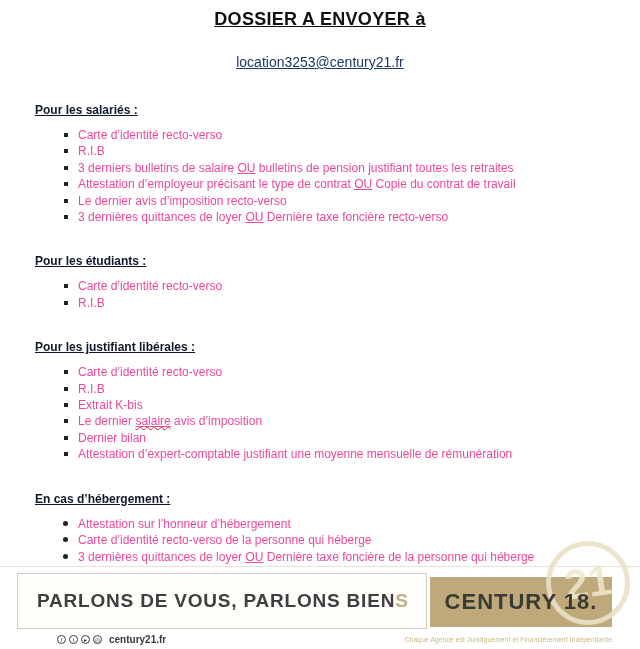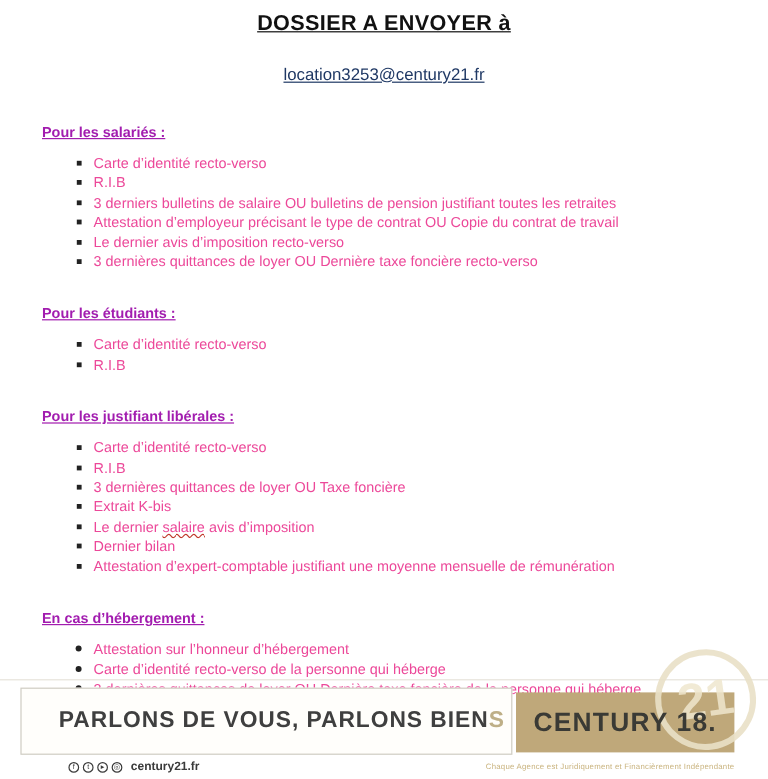--- a/index.html
+++ b/index.html
@@ -21,46 +21,46 @@
     display:inline-block;margin-top:6px;
     font-size:14px;font-weight:normal;color:#1f3864;
     text-decoration:underline;cursor:pointer;
   }
   
   .sections{margin-left:35px;margin-right:30px;}
   .section{margin-top:26px;}
   .section.first{margin-top:29px;}
   .sec-heading{
     display:inline-block;
-    font-size:12px;font-weight:bold;color:#a21caf;
+    font-size:12px;font-weight:bold;color:#0f172a;
     text-decoration:underline;
   }
   .sec-list{list-style:none;margin:9px 0 0 0;padding:0;}
   .sec-list li{
     position:relative;padding-left:43px;
     font-size:12px;line-height:16.4px;color:#ec4899;
     white-space:nowrap;
   }
   .sec-list.square li::before{
     content:'';position:absolute;left:29px;top:6px;
     width:4px;height:4px;background:#222;
   }
   .sec-list.round li::before{
     content:'';position:absolute;left:28px;top:5px;
     width:5px;height:5px;background:#222;border-radius:50%;
   }
-  .u{}
+  .u{text-decoration:underline;}
   .wavy{text-decoration:underline wavy #c0392b;text-decoration-thickness:1px;}
   
   .footer-line{position:absolute;left:0;top:566px;width:640px;height:1px;background:#e7e3da;}
   .slogan-box{
     position:absolute;left:17px;top:573px;width:410px;height:56px;
     border:1px solid #cfccc4;background:#fffefb;
     display:flex;align-items:center;box-sizing:border-box;
-    padding-left:31px;white-space:nowrap;
+    padding-left:19px;white-space:nowrap;
   }
   .slogan{
     font-size:19px;font-weight:bold;color:#3f3f3f;letter-spacing:.8px;
   }
   .slogan .accent{color:#beaf87;}
   .gold-block{
     position:absolute;left:430px;top:577px;width:182px;height:50px;
     background:#bfa87a;z-index:1;
   }
   .brand{
@@ -113,21 +113,20 @@
           <li><span>Le dernier avis d’imposition recto-verso</span></li>
           <li><span>3 dernières quittances de loyer </span><span class="u">OU</span><span> Dernière taxe foncière recto-verso</span></li>
         </ul></div>
       <div class="section"><div class="sec-heading">Pour les étudiants :</div><ul class="sec-list square">
           <li><span>Carte d’identité recto-verso</span></li>
           <li><span>R.I.B</span></li>
         </ul></div>
       <div class="section"><div class="sec-heading">Pour les justifiant libérales :</div><ul class="sec-list square">
           <li><span>Carte d’identité recto-verso</span></li>
           <li><span>R.I.B</span></li>
-          <li><span>3 dernières quittances de loyer </span><span class="u">OU</span><span> Taxe foncière</span></li>
           <li><span>Extrait K-bis</span></li>
           <li><span>Le dernier </span><span class="u"><span class="wavy">salaire</span></span><span> avis d’imposition</span></li>
           <li><span>Dernier bilan</span></li>
           <li><span>Attestation d’expert-comptable justifiant une moyenne mensuelle de rémunération</span></li>
         </ul></div>
       <div class="section"><div class="sec-heading">En cas d’hébergement :</div><ul class="sec-list round">
           <li><span>Attestation sur l’honneur d’hébergement</span></li>
           <li><span>Carte d’identité recto-verso de la personne qui héberge</span></li>
           <li><span>3 dernières quittances de loyer </span><span class="u">OU</span><span> Dernière taxe foncière de la personne qui héberge</span></li>
         </ul></div>

